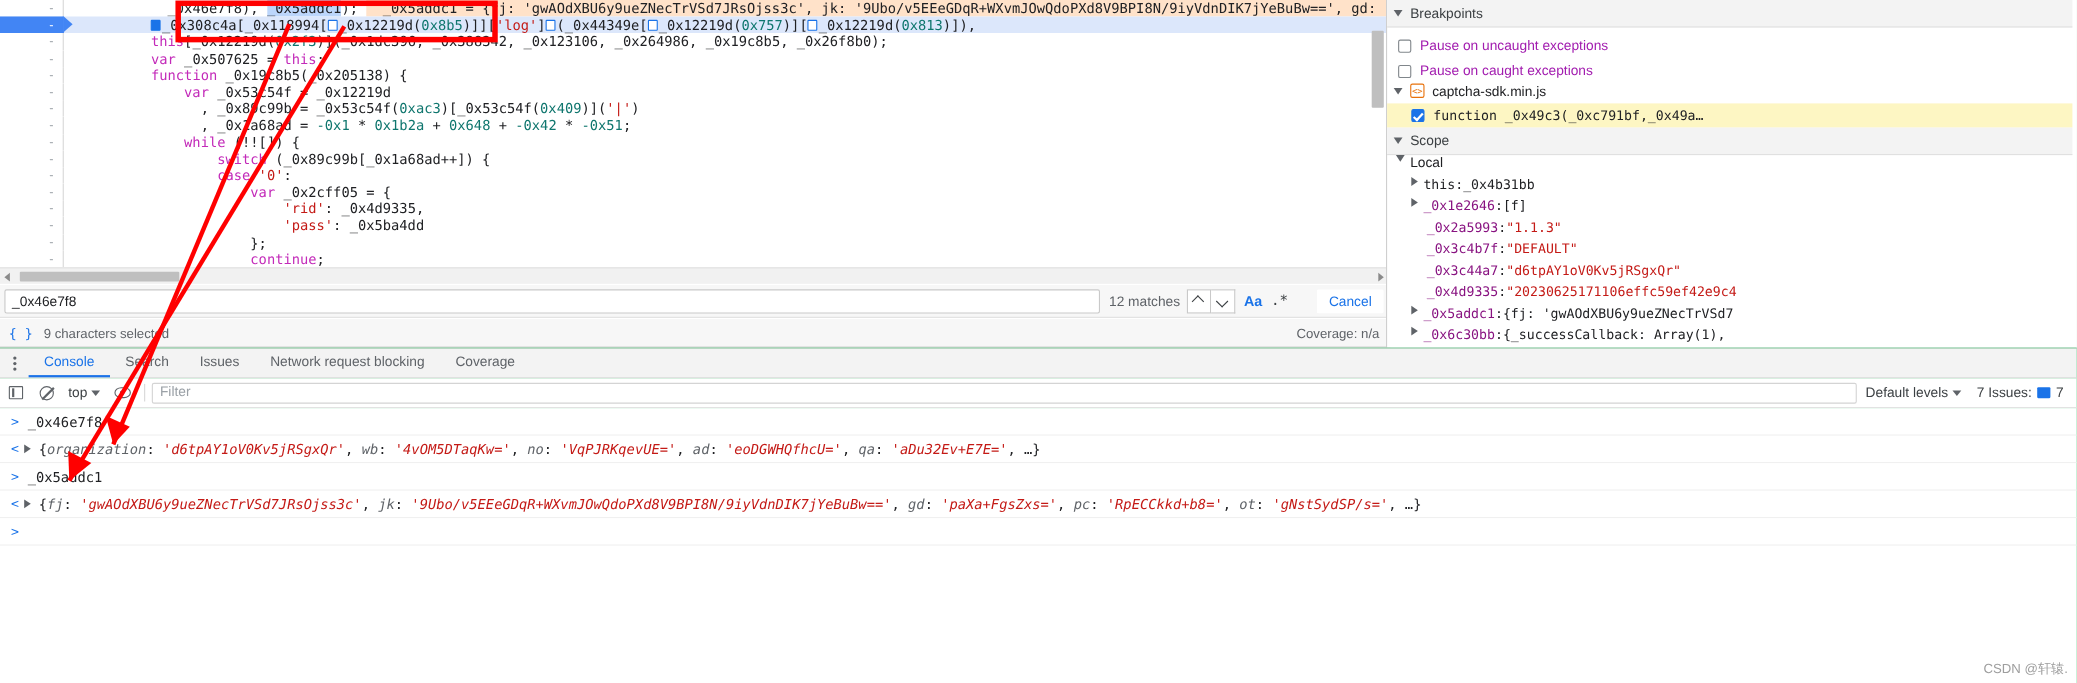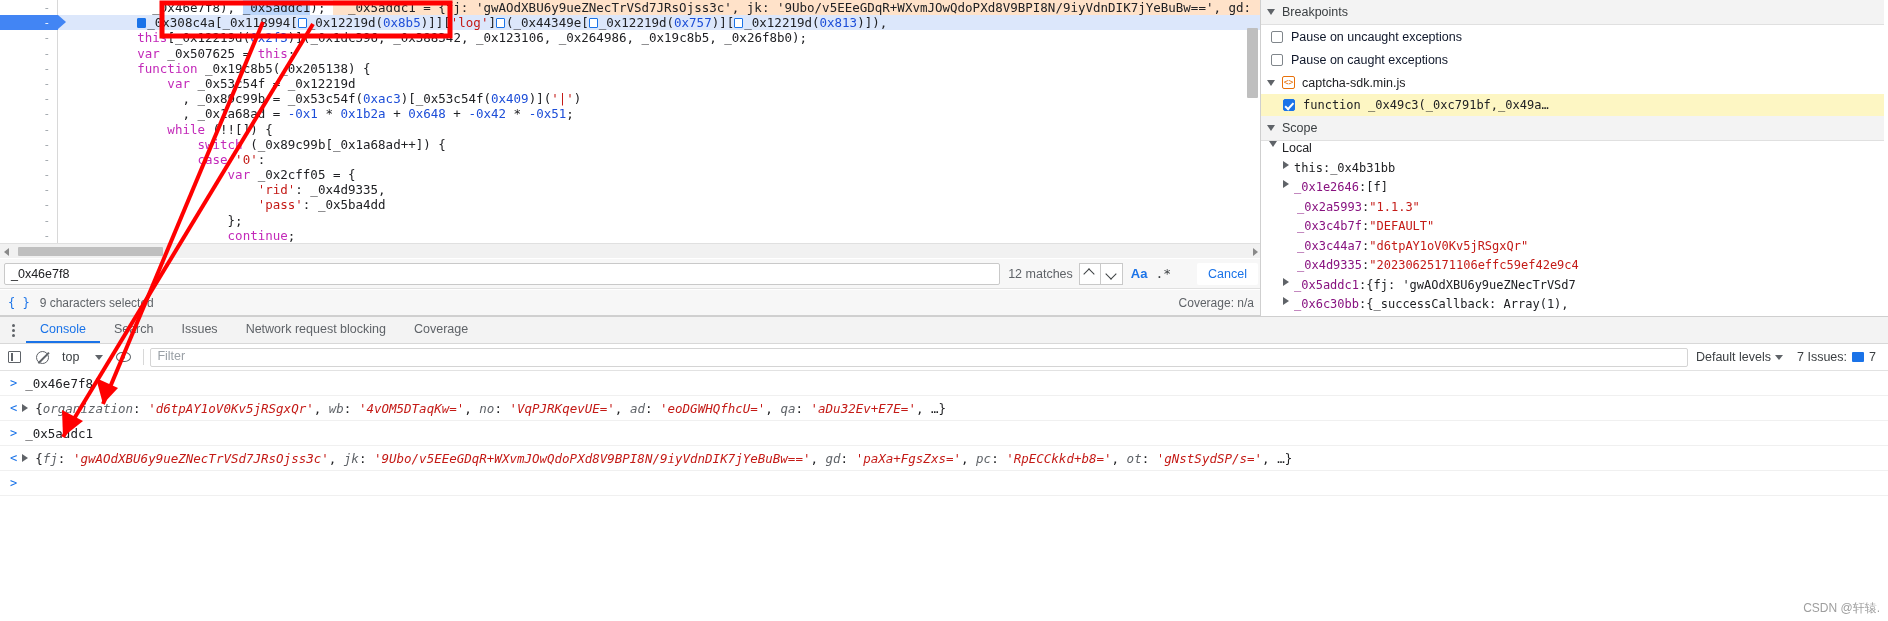--- a/index.html
+++ b/index.html
@@ -61,21 +61,21 @@
   .crow.exec .arrow {
     position: absolute; left: 58px; top: 0;
     width: 0; height: 0;
     border-top: 7.6px solid transparent;
     border-bottom: 7.6px solid transparent;
     border-left: 8px solid #4285f4;
   }
 
   
   .kw   { color: #c32ab9; }          
-  .num  { color: #1d4ed8; }          
+  .num  { color: #0f766e; }          
   .str  { color: #c41a16; }          
   .pl   { color: #202124; }          
   .idn  { color: #202124; }
   .hl   { background: #ffe2c9; }     
   .hl2  { background: #bcd6fb; }     
   .tok-ico {
     display: inline-block;
     width: 9px; height: 10px;
     vertical-align: -1px;
     border: 1px solid #1a73e8;
@@ -236,21 +236,21 @@
   }
   .ic-ban {
     width: 13px; height: 13px; border: 1.5px solid #5f6368; border-radius: 50%;
     position: relative;
   }
   .ic-ban::after {
     content:""; position:absolute; left:-1px; top:5px; width:15px; height:1.5px;
     background:#5f6368; transform: rotate(-45deg);
   }
   .ctx-select {
-    display:flex; align-items:center; gap:16px;
+    display:flex; align-items:center; gap:4px;
     font-size: 12.5px; color: #3c4043;
     padding: 0 6px;
   }
   .caret-dn {
     width:0;height:0;border-left:4px solid transparent;border-right:4px solid transparent;
     border-top:5px solid #5f6368;
   }
   .ic-eye {
     width: 15px; height: 10px;
     border: 1.4px solid #5f6368;
@@ -339,24 +339,24 @@
     border-top:6px solid #5f6368;
     margin-right: 7px;
   }
   .tri-rt {
     width:0;height:0;
     border-top:4.5px solid transparent;border-bottom:4.5px solid transparent;
     border-left:6px solid #5f6368;
     margin-right: 7px;
   }
   .bp-row {
-    display:flex; align-items:center;
+    display:flex; align-items:flex-end;
     height: 23px;
     padding-left: 10px;
-    font-size: 12.5px; color: #0f172a;
+    font-size: 12.5px; color: #a21caf;
   }
   .cbx {
     width: 12px; height: 12px;
     border: 1.5px solid #80868b;
     border-radius: 2px;
     background: #fff;
     margin-right: 8px;
     flex: none;
   }
   .cbx.checked {

